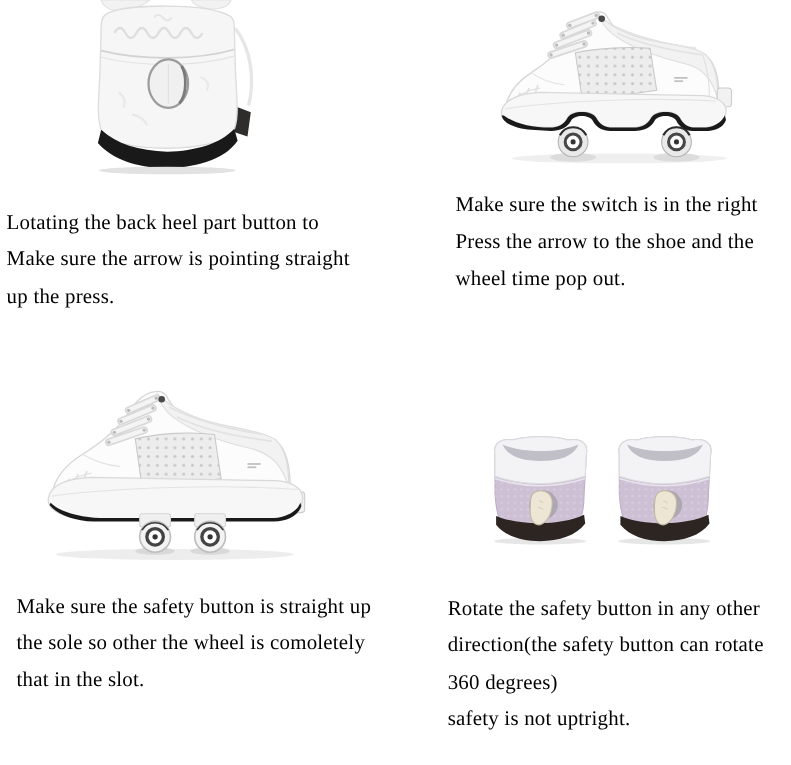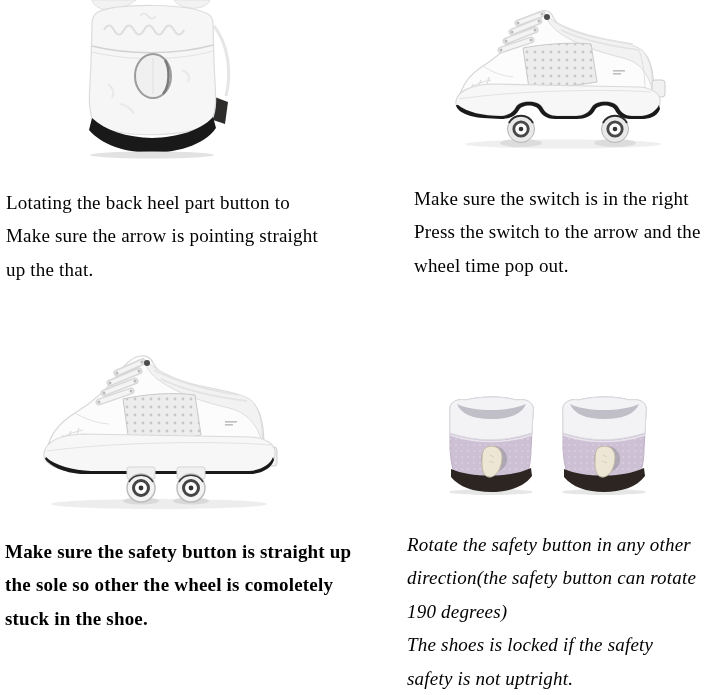--- a/index.html
+++ b/index.html
@@ -22,23 +22,23 @@
   .cell-tr .fig svg{transform:translateX(-2px);}
   .cell-bl .fig svg{transform:translateX(-40px);}
   .cell-br .fig svg{margin-top:42px;transform:translateX(-8px);}
   .caption{
     font-size:19px;
     line-height:33.4px;
     letter-spacing:.2px;
   }
   .cap-line{white-space:nowrap;}
   .cell-tl .caption{margin-top:16px;padding-left:6px;}
-  .cell-tr .caption{margin-top:12px;padding-left:14px;}
-  .cell-bl .caption{margin-top:0;padding-left:5px;font-weight:bold;}
-  .cell-br .caption{margin-top:2px;padding-left:7px;font-style:italic;}
+  .cell-tr .caption{margin-top:0;padding-left:14px;}
+  .cell-bl .caption{margin-top:0;padding-left:15px;}
+  .cell-br .caption{margin-top:2px;padding-left:7px;}
 </style>
 </head>
 <body>
 
 <div class="canvas">
 
   <section class="cell cell-tl">
     <figure class="fig" style="margin:0;">
       <svg width="180" height="160" viewBox="0 0 180 160">
         <g>
@@ -64,21 +64,21 @@
         </g>
         <g>
           <path d="M30,118 C44,131 64,137 90,138 C116,137 138,131 151,117 L154,128 C142,146 112,153 88,153 C62,152 40,145 27,130 Z" fill="#191919"></path>
           <ellipse cx="90" cy="155" rx="62" ry="3.5" fill="#e2e2e2"></ellipse>
         </g>
       </svg>
     </figure>
     <div class="caption">
       <div class="cap-line">Lotating the back heel part button to</div>
       <div class="cap-line">Make sure the arrow is pointing straight</div>
-      <div class="cap-line">up the that.</div>
+      <div class="cap-line">up the press.</div>
     </div>
   </section>
 
   <section class="cell cell-tr">
     <figure class="fig" style="margin:0;">
       <svg width="230" height="150" viewBox="0 0 230 150">
         <defs>
           <pattern id="bdots" width="8" height="8" patternUnits="userSpaceOnUse">
             <circle cx="4" cy="4" r="1.4" fill="#c7c7c7"></circle>
           </pattern>
@@ -133,21 +133,21 @@
         </g>
         <g>
           <path d="M13,101 C15,91 28,85 48,84 L196,87 C210,88 218,94 217,102 C216,110 209,115 199,116 L187,116 C181,116 177,112 175,107 C171,100 153,100 149,107 C147,112 141,116 133,116 L113,116 C105,116 101,112 99,107 C95,100 77,100 73,107 C71,113 65,116 57,116 L41,115 C26,114 11,111 13,101 Z" fill="#f7f7f7" stroke="#d9d9d9" stroke-width="1.2"></path>
           <path d="M16,99 C60,92 150,88 208,92" stroke="#e3e3e3" fill="none"></path>
           <path d="M15,105 C24,112 40,116 57,116 C64,116 70,113 73,107 C77,100 95,100 99,107 C102,113 107,116 114,116 L133,116 C140,116 146,113 149,107 C153,100 171,100 175,107 C178,113 183,116 189,116 L199,116 C207,115 213,111 216,105 L217,109 C214,117 206,119 198,119 L187,119 C180,119 174,115 172,110 C169,104 155,104 152,110 C149,116 142,119 134,119 L112,119 C105,119 99,116 96,110 C93,104 79,104 76,110 C73,116 66,119 58,119 L40,118 C26,117 14,112 13,105 Z" fill="#1a1a1a"></path>
         </g>
       </svg>
     </figure>
     <div class="caption">
       <div class="cap-line">Make sure the switch is in the right</div>
-      <div class="cap-line">Press the switch to the arrow and the</div>
+      <div class="cap-line">Press the arrow to the shoe and the</div>
       <div class="cap-line">wheel time pop out.</div>
     </div>
   </section>
 
   <section class="cell cell-bl">
     <figure class="fig" style="margin:0;">
       <svg width="250" height="165" viewBox="0 0 250 165">
         <defs>
           <pattern id="cdots" width="8" height="8" patternUnits="userSpaceOnUse">
             <circle cx="4" cy="4" r="1.4" fill="#c7c7c7"></circle>
@@ -207,21 +207,21 @@
           <circle cx="156" cy="141" r="14" fill="#f3f3f3" stroke="#bdbdbd" stroke-width="1.5"></circle>
           <path d="M144,135 A14,14 0 0 1 168,135" stroke="#3a3a3a" stroke-width="1.5" fill="none"></path>
           <circle cx="156" cy="141" r="7.5" fill="#ffffff" stroke="#444444" stroke-width="3"></circle>
           <circle cx="156" cy="141" r="2.4" fill="#333333"></circle>
         </g>
       </svg>
     </figure>
     <div class="caption">
       <div class="cap-line">Make sure the safety button is straight up</div>
       <div class="cap-line">the sole so other the wheel is comoletely</div>
-      <div class="cap-line">stuck in the shoe.</div>
+      <div class="cap-line">that in the slot.</div>
     </div>
   </section>
 
   <section class="cell cell-br">
     <figure class="fig" style="margin:0;">
       <svg width="220" height="108" viewBox="0 0 220 108">
         <defs>
           <pattern id="dspeck" width="6" height="6" patternUnits="userSpaceOnUse">
             <circle cx="2" cy="2" r="1" fill="#dbd1e2"></circle>
           </pattern>
@@ -242,19 +242,18 @@
           <use href="#heelunit" x="0"></use>
         </g>
         <g>
           <use href="#heelunit" x="113"></use>
         </g>
       </svg>
     </figure>
     <div class="caption">
       <div class="cap-line">Rotate the safety button in any other</div>
       <div class="cap-line">direction(the safety button can rotate</div>
-      <div class="cap-line">190 degrees)</div>
-      <div class="cap-line">The shoes is locked if the safety</div>
+      <div class="cap-line">360 degrees)</div>
       <div class="cap-line">safety is not uptright.</div>
     </div>
   </section>
 
 </div>
 
 </body></html>

